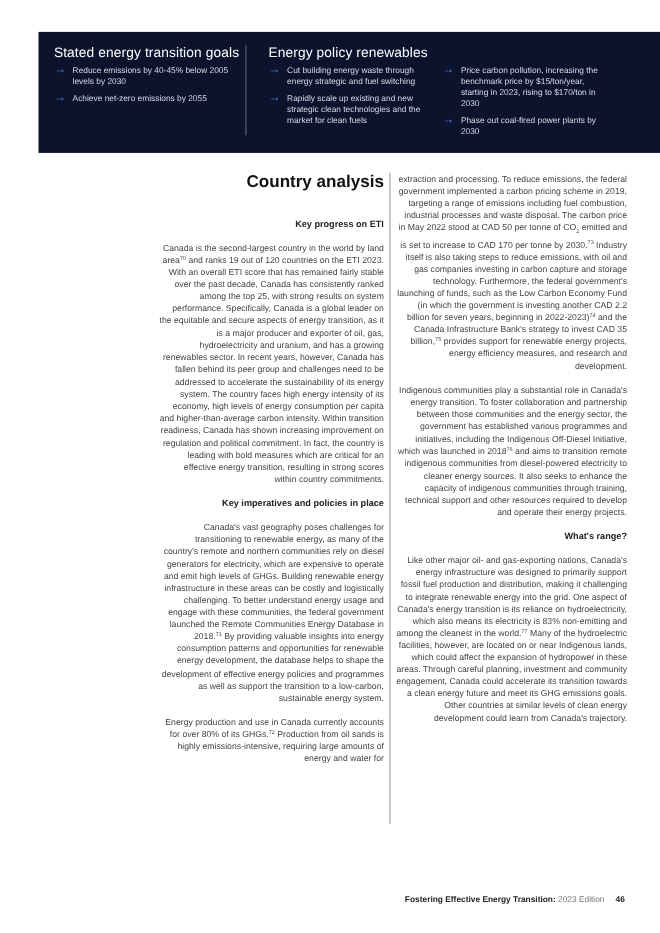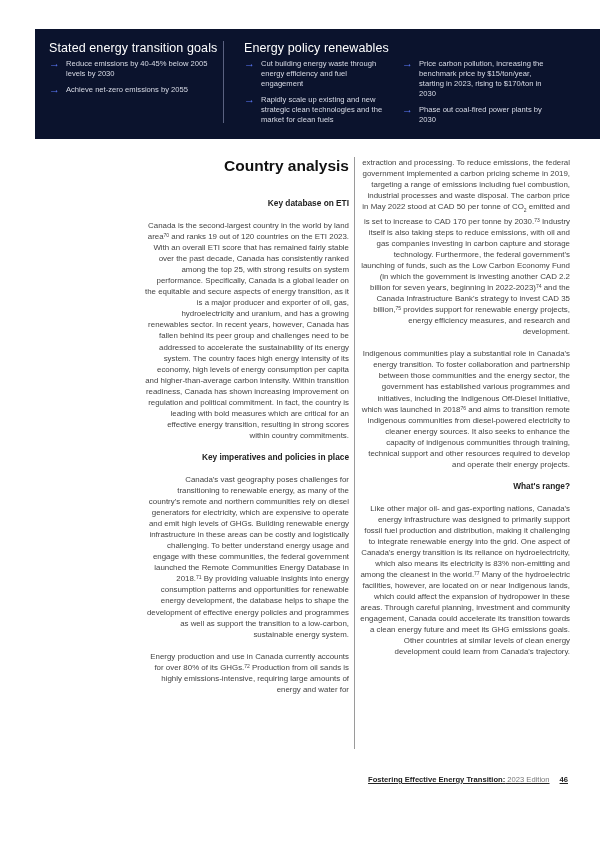--- a/index.html
+++ b/index.html
@@ -25,55 +25,55 @@
   .main { position: absolute; top: 157px; text-align: right; }
   .left { left: 145px; width: 204px; }
   .right { left: 360px; width: 210px; }
   .divider { position: absolute; left: 354px; top: 157px; width: 1px; height: 592px; background: #9a9a9a; }
   h1 { margin: 0 0 23px 0; font-size: 15.5px; font-weight: bold; color: #111111; line-height: 18px; }
   h4 { margin: 0 0 12px 0; font-size: 8.3px; font-weight: bold; color: #222222; line-height: 10px; }
   p { margin: 0 0 11px 0; font-size: 7.9px; line-height: 11.05px; color: #444444; }
   sup { font-size: 5px; vertical-align: top; position: relative; top: -1px; }
   sub { font-size: 5px; }
 
-  .footer { position: absolute; right: 32px; top: 775px; font-size: 7.6px; color: #222222; text-decoration: underline; }
+  .footer { position: absolute; right: 32px; top: 813px; font-size: 7.6px; color: #222222; }
   .footer .bold { font-weight: bold; }
   .footer .ed { color: #777777; }
   .footer .pg { font-weight: bold; margin-left: 10px; }
 </style>
 </head>
 <body>
 
 <div class="banner">
   <div class="col col1">
     <h3>Stated energy transition goals</h3>
     <ul class="blist">
       <li><span class="arr">→</span><span>Reduce emissions by 40-45% below 2005 levels by 2030</span></li>
       <li><span class="arr">→</span><span>Achieve net-zero emissions by 2055</span></li>
     </ul>
   </div>
   <div class="vdiv"></div>
   <div class="col col2">
     <h3>Energy policy renewables</h3>
     <div class="subcols">
       <ul class="blist">
-        <li><span class="arr">→</span><span>Cut building energy waste through energy efficiency and fuel engagement</span></li>
+        <li><span class="arr">→</span><span>Cut building energy waste through energy strategic and fuel switching</span></li>
         <li><span class="arr">→</span><span>Rapidly scale up existing and new strategic clean technologies and the market for clean fuels</span></li>
       </ul>
       <ul class="blist">
         <li><span class="arr">→</span><span>Price carbon pollution, increasing the benchmark price by $15/ton/year, starting in 2023, rising to $170/ton in 2030</span></li>
         <li><span class="arr">→</span><span>Phase out coal-fired power plants by 2030</span></li>
       </ul>
     </div>
   </div>
 </div>
 
 <div class="main left">
   <h1>Country analysis</h1>
-  <h4>Key database on ETI</h4>
+  <h4>Key progress on ETI</h4>
   <p><span>Canada is the second-largest country in the world by land area</span><sup>70</sup><span> and ranks 19 out of 120 countries on the ETI 2023. With an overall ETI score that has remained fairly stable over the past decade, Canada has consistently ranked among the top 25, with strong results on system performance. Specifically, Canada is a global leader on the equitable and secure aspects of energy transition, as it is a major producer and exporter of oil, gas, hydroelectricity and uranium, and has a growing renewables sector. In recent years, however, Canada has fallen behind its peer group and challenges need to be addressed to accelerate the sustainability of its energy system. The country faces high energy intensity of its economy, high levels of energy consumption per capita and higher-than-average carbon intensity. Within transition readiness, Canada has shown increasing improvement on regulation and political commitment. In fact, the country is leading with bold measures which are critical for an effective energy transition, resulting in strong scores within country commitments.</span></p>
   <h4>Key imperatives and policies in place</h4>
   <p><span>Canada's vast geography poses challenges for transitioning to renewable energy, as many of the country's remote and northern communities rely on diesel generators for electricity, which are expensive to operate and emit high levels of GHGs. Building renewable energy infrastructure in these areas can be costly and logistically challenging. To better understand energy usage and engage with these communities, the federal government launched the Remote Communities Energy Database in 2018.</span><sup>71</sup><span> By providing valuable insights into energy consumption patterns and opportunities for renewable energy development, the database helps to shape the development of effective energy policies and programmes as well as support the transition to a low-carbon, sustainable energy system.</span></p>
   <p style="margin-bottom:0"><span>Energy production and use in Canada currently accounts for over 80% of its GHGs.</span><sup>72</sup><span id="p3-cont"> Production from oil sands is highly emissions-intensive, requiring large amounts of energy and water for</span></p>
 </div>
 
 <div class="divider"></div>
 
 <div class="main right">
   <p><span id="p3-right-lead">extraction and processing. To reduce emissions, the federal government implemented a carbon pricing scheme in 2019, targeting a range of emissions including fuel combustion, industrial processes and waste disposal. The carbon price in May 2022 stood at CAD 50 per tonne of CO</span><sub>2</sub><span> emitted and is set to increase to CAD 170 per tonne by 2030.</span><sup>73</sup><span> Industry itself is also taking steps to reduce emissions, with oil and gas companies investing in carbon capture and storage technology. Furthermore, the federal government's launching of funds, such as the Low Carbon Economy Fund (in which the government is investing another CAD 2.2 billion for seven years, beginning in 2022-2023)</span><sup>74</sup><span> and the Canada Infrastructure Bank's strategy to invest CAD 35 billion,</span><sup>75</sup><span> provides support for renewable energy projects, energy efficiency measures, and research and development.</span></p>

